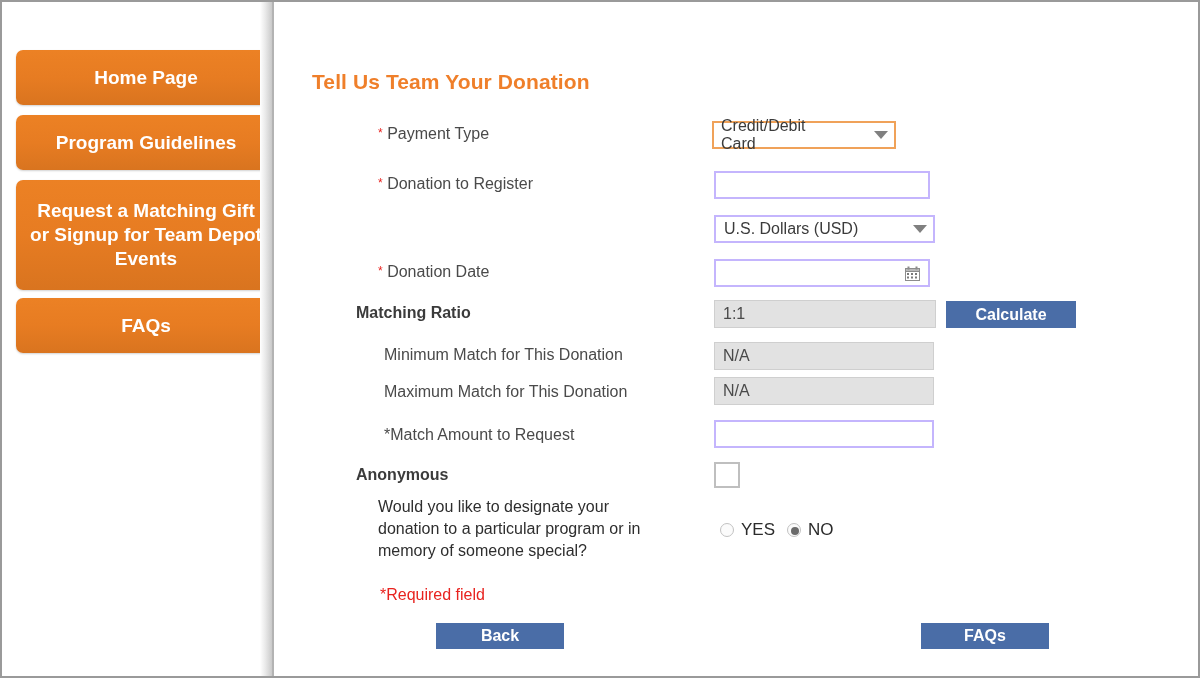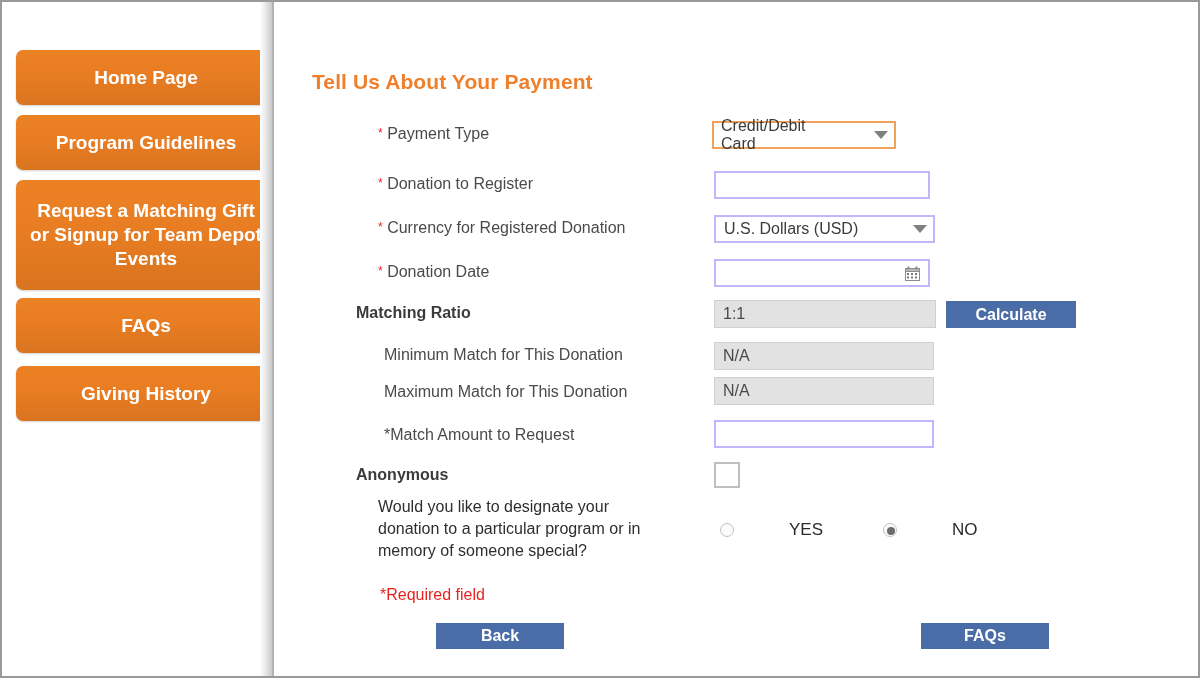--- a/index.html
+++ b/index.html
@@ -154,21 +154,20 @@
     cursor: pointer;
   }
 
   #radio-group {
     position: absolute;
     left: 446px; top: 518px;
     display: flex;
     align-items: center;
     font-size: 17px;
     color: #2b2b2b;
-    gap: 48px;
   }
   .radio-dot {
     width: 14px; height: 14px;
     border-radius: 50%;
     border: 1px solid #c2c2c2;
     background: #fbfbfb;
     display: inline-block;
     position: relative;
     cursor: pointer;
   }
@@ -213,54 +212,47 @@
     </div>
 
     <div class="nav-btn" style="top:178px;height:110px;">
       <span class="lbl">Request a Matching Gift or Signup for Team Depot Events</span>
     </div>
 
     <div class="nav-btn" style="top:296px;height:55px;">
       <span class="lbl">FAQs</span>
     </div>
 
-    <div class="nav-btn" style="top:364px;height:55px;">
-      <span class="lbl">Giving History</span>
-    </div>
 
 
     <div id="sidebar-edge"></div>
   </nav>
   <div id="sidebar-divider"></div>
 
   <main id="main">
 
-    <h1 id="page-title">Tell Us About Your Payment</h1>
+    <h1 id="page-title">Tell Us Team Your Donation</h1>
 
     <div class="row-label" style="left:104px;top:123px;">
       <span class="req">*</span>
       <span>Payment Type</span>
     </div>
     <div class="fld select focused" style="left:438px;top:119px;width:184px;">
       <span>Credit/Debit Card</span>
       <span class="caret"></span>
     </div>
 
     <div class="row-label" style="left:104px;top:173px;">
       <span class="req">*</span>
       <span>Donation to Register</span>
     </div>
     <div class="fld" style="left:440px;top:169px;width:216px;">
       <span></span>
     </div>
 
-    <div class="row-label" style="left:104px;top:217px;">
-      <span class="req">*</span>
-      <span>Currency for Registered Donation</span>
-    </div>
     <div class="fld select" style="left:440px;top:213px;width:221px;">
       <span>U.S. Dollars (USD)</span>
       <span class="caret"></span>
     </div>
 
     <div class="row-label" style="left:104px;top:261px;">
       <span class="req">*</span>
       <span>Donation Date</span>
     </div>
     <div class="fld" style="left:440px;top:257px;width:216px;">

